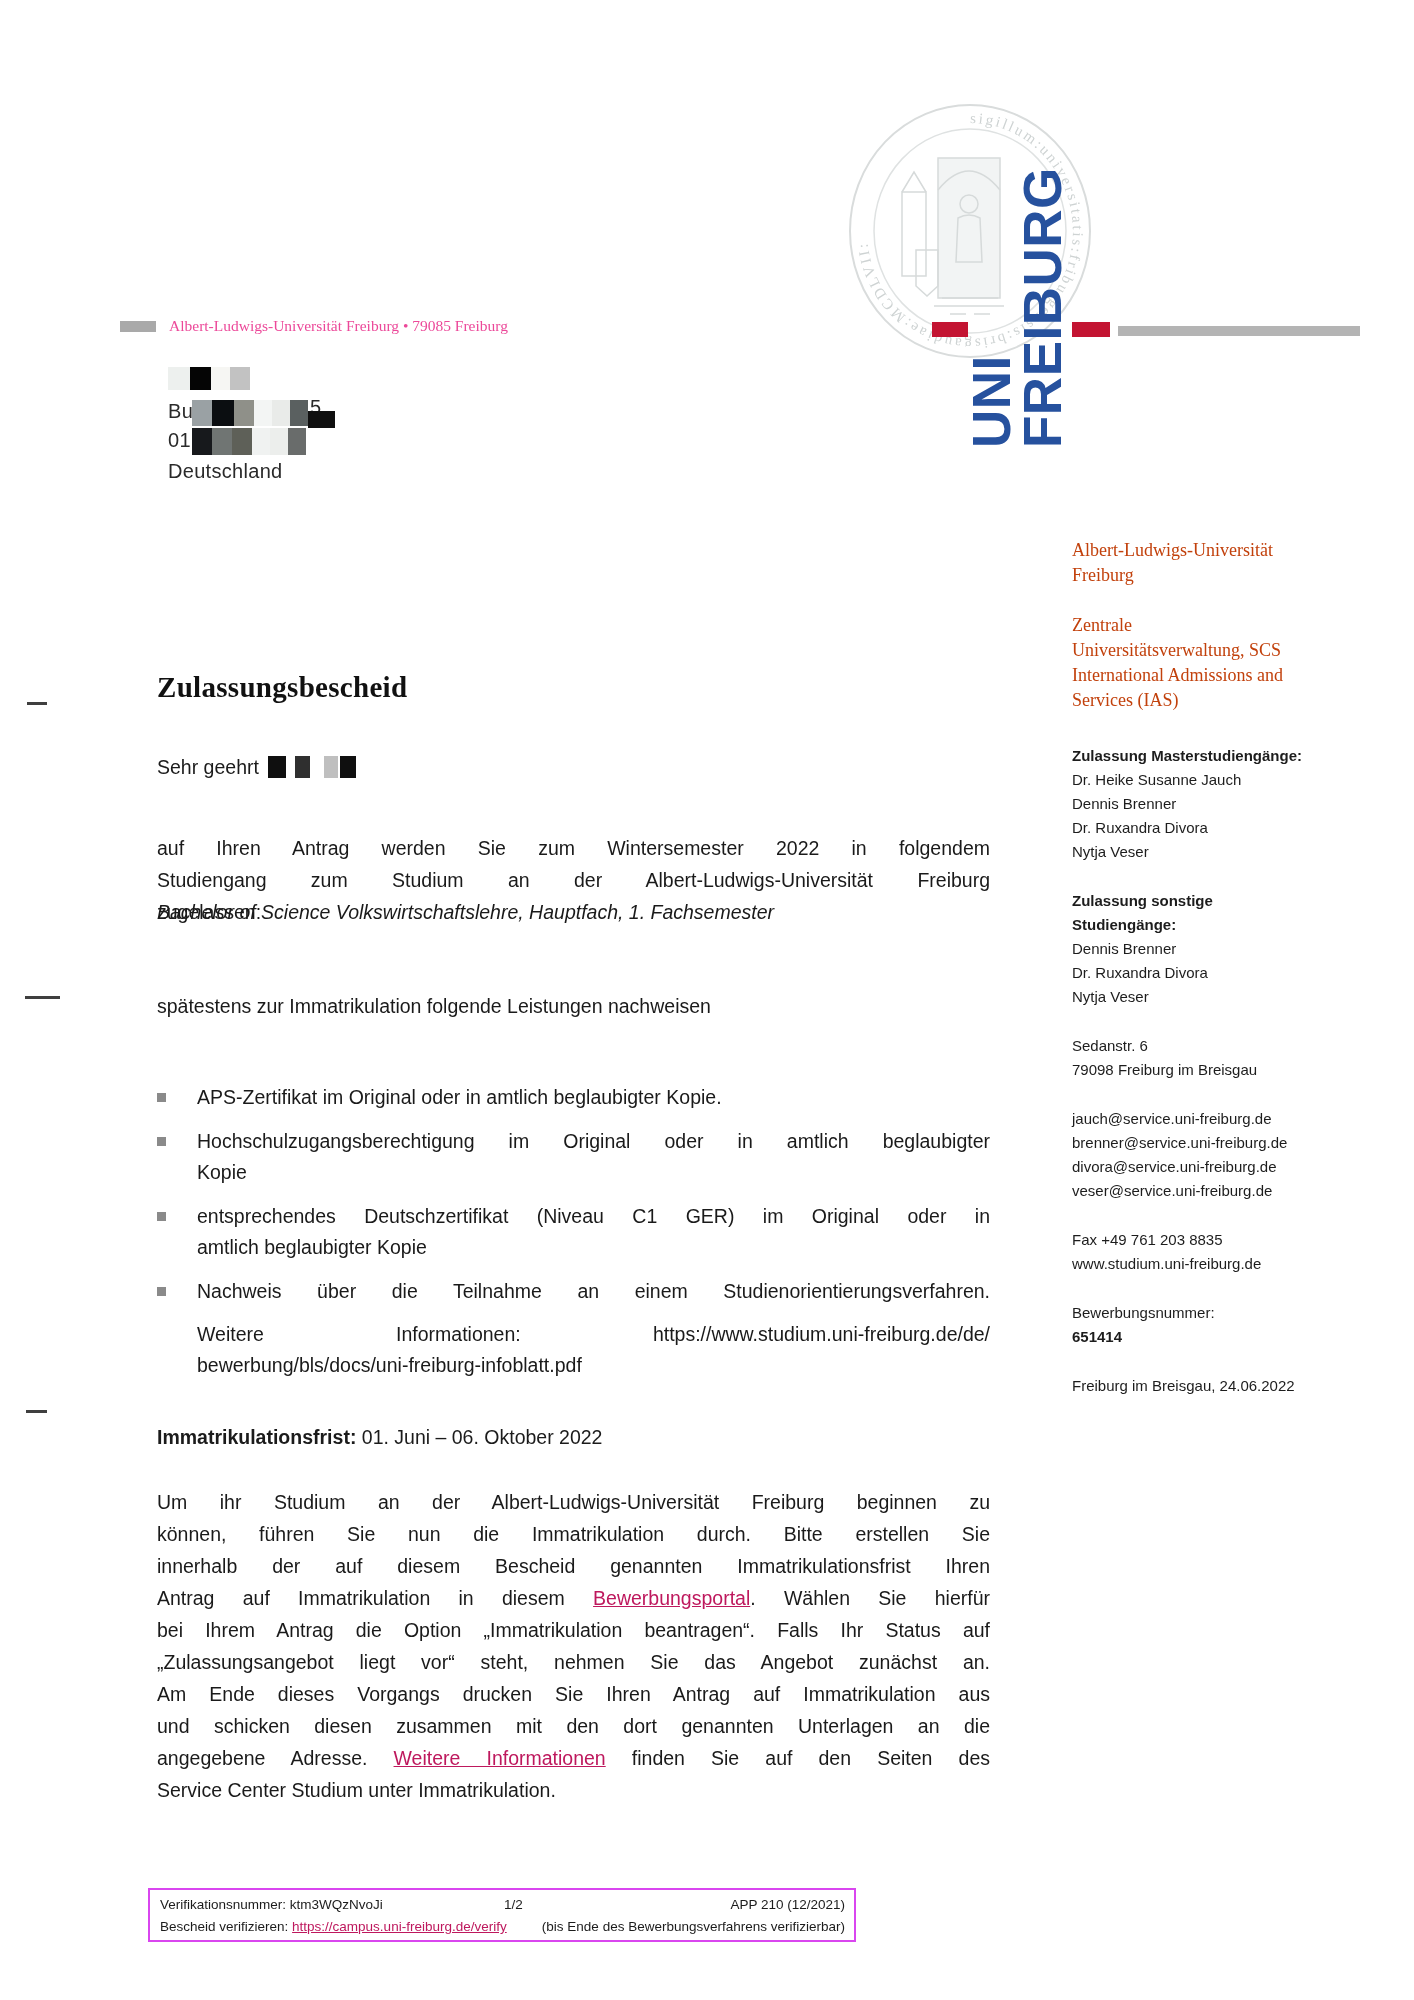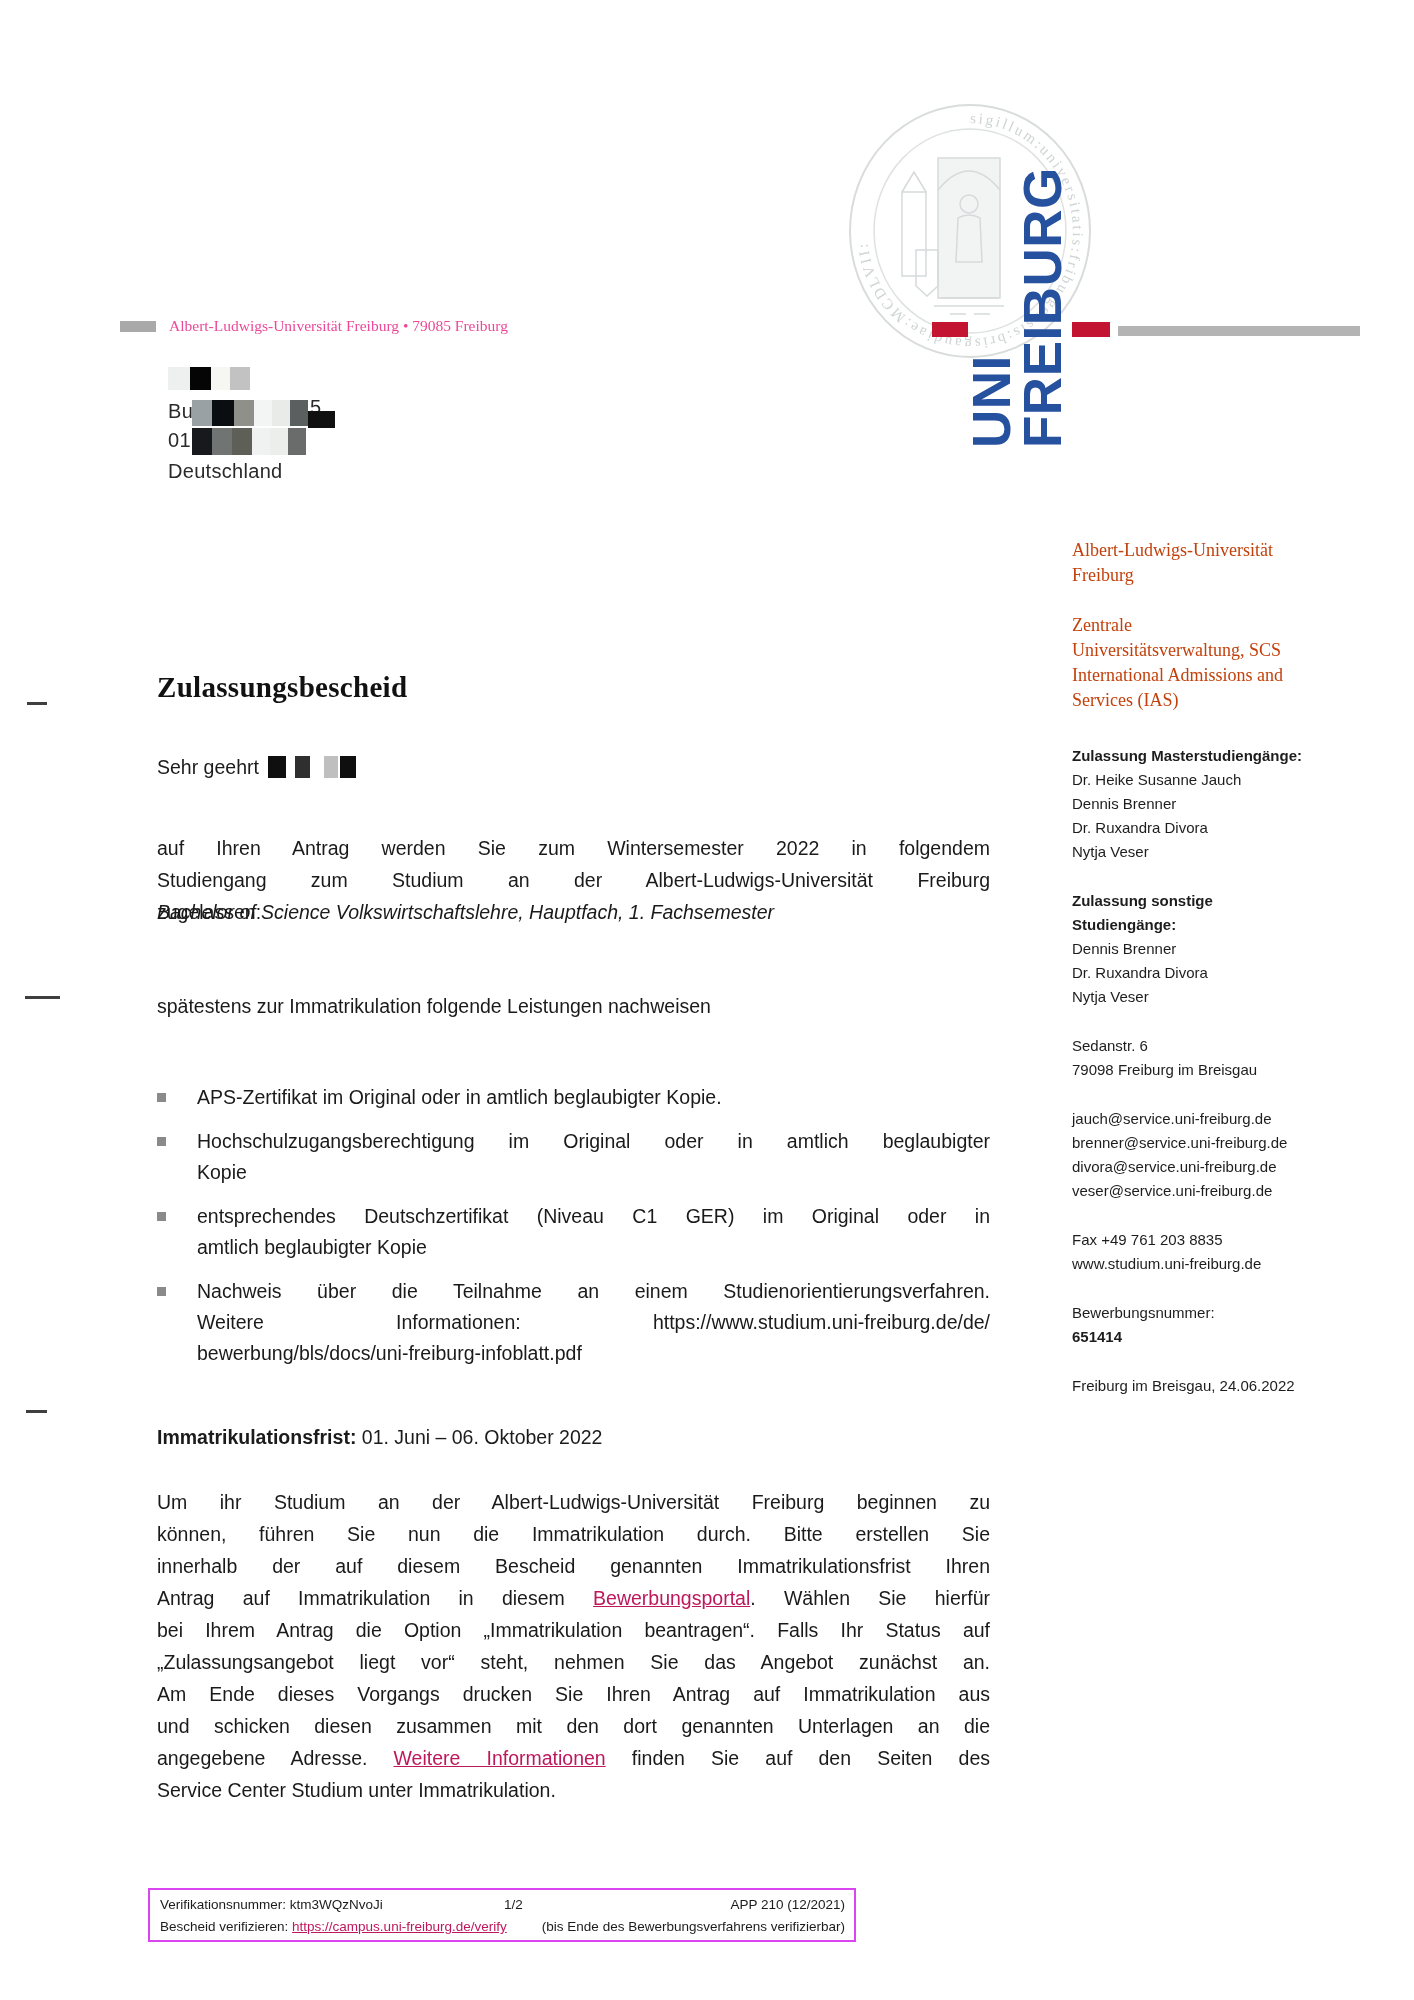--- a/index.html
+++ b/index.html
@@ -50,21 +50,21 @@
   .body-col{position:absolute;left:157px;width:833px;font-size:19.5px;line-height:32px;color:#1a1a1a;}
   .title{position:absolute;left:157px;top:652px;font-family:"Liberation Serif",serif;
     font-size:29px;color:#111;letter-spacing:0.3px;}
   .salutation{position:absolute;left:157px;top:756px;font-size:19.5px;}
   .salutation .blk{display:inline-block;height:22px;vertical-align:-4px;margin-left:9px;}
   .jline{text-align:justify;text-align-last:justify;}
   .lline{text-align:left;}
   .italic{font-style:italic;}
   .bullet-item{position:relative;padding-left:40px;margin-bottom:13px;line-height:31px;}
   .sq{position:absolute;left:0;top:11px;width:9px;height:9px;background:#8a8a8a;}
-  .blj{text-align:justify;text-align-last:justify;}
+  .blj{text-align:justify;text-align-last:justify;margin-top:12px;}
   .bl{text-align:left;}
   .frist{position:absolute;left:157px;top:1426px;font-size:19.5px;}
   .link{color:#be185d;text-decoration:underline;cursor:pointer;}
 
   
   .footer-box{position:absolute;left:148px;top:1888px;width:708px;height:54px;
     border:2px solid #d946ef;box-sizing:border-box;font-size:13.5px;line-height:22px;color:#1c1c1c;}
   .f-left{position:absolute;left:10px;top:4px;}
   .f-page{position:absolute;left:354px;top:4px;}
   .f-right{position:absolute;right:9px;top:4px;text-align:right;}

